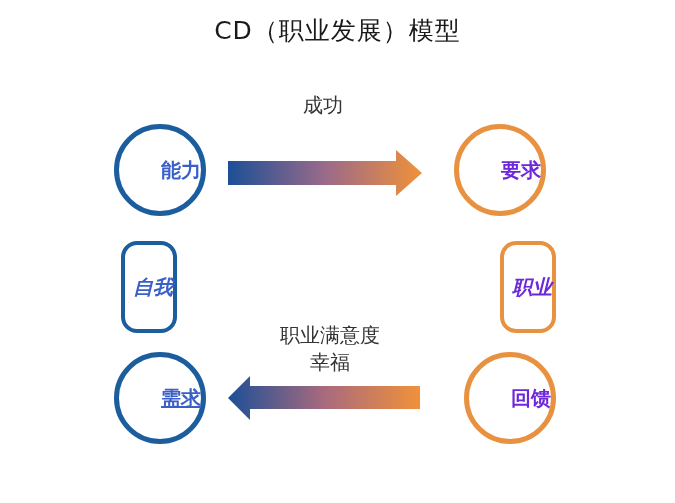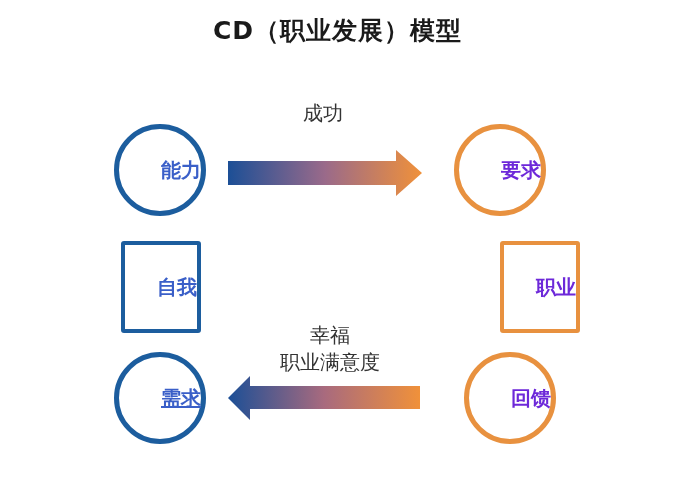--- a/index.html
+++ b/index.html
@@ -14,21 +14,21 @@
       overflow: hidden;
       font-family: "DejaVu Sans", "Liberation Sans", sans-serif;
     }
     .title {
       position: absolute;
       left: 0;
       top: 14px;
       width: 675px;
       text-align: center;
       font-size: 25px;
-      font-weight: bold;
+      font-weight: normal;
       color: #1a1a1a;
       letter-spacing: 1px;
     }
     .node {
       position: absolute;
       box-sizing: border-box;
       display: flex;
       align-items: center;
       justify-content: flex-end;
       font-size: 20px;
@@ -36,25 +36,26 @@
       background: #ffffff;
     }
     .circle {
       width: 92px;
       height: 92px;
       border-radius: 50%;
       border-width: 5px;
       border-style: solid;
     }
     .square {
-      width: 80px;
+      width: 56px;
       height: 92px;
-      border-radius: 3px;
+      border-radius: 16px;
       border-width: 4px;
       border-style: solid;
+      font-style: italic;
     }
     .blue { border-color: #1c5d9e; color: #3a5fc8; }
     .orange { border-color: #e8913f; color: #6d28d9; }
 
     .caption {
       position: absolute;
       width: 200px;
       text-align: center;
       font-size: 20px;
       color: #333333;
@@ -82,38 +83,38 @@
 <div class="node circle orange" style="left:454px; top:124px;">
   <span>要求</span>
 </div>
 <div class="node square orange" style="left:462px; top:241px;margin-left:38px;">
   <span>职业</span>
 </div>
 <div class="node circle orange" style="left:464px; top:352px;">
   <span>回馈</span>
 </div>
 
-<div class="caption" style="left:223px; top:92px;margin-top:8px;">
+<div class="caption" style="left:223px; top:92px;">
   <div>成功</div>
 </div>
 
 <svg class="arrow" style="left:228px; top:150px;" width="196" height="46" viewBox="0 0 196 46">
   <defs>
     <linearGradient id="gradRight" x1="0" y1="0" x2="1" y2="0">
       <stop offset="0" stop-color="#1c4f96"></stop>
       <stop offset="0.5" stop-color="#9a6a8a"></stop>
       <stop offset="1" stop-color="#f0913a"></stop>
     </linearGradient>
   </defs>
   <polygon points="0,11 168,11 168,0 194,23 168,46 168,35 0,35" fill="url(#gradRight)"></polygon>
 </svg>
 
 <div class="caption" style="left:230px; top:322px;">
+  <div>职业满意度</div>
   <div>幸福</div>
-  <div>职业满意度</div>
 </div>
 
 <svg class="arrow" style="left:228px; top:376px;" width="194" height="44" viewBox="0 0 194 44">
   <defs>
     <linearGradient id="gradLeft" x1="0" y1="0" x2="1" y2="0">
       <stop offset="0" stop-color="#1c4f96"></stop>
       <stop offset="0.5" stop-color="#a86a7e"></stop>
       <stop offset="1" stop-color="#f0913a"></stop>
     </linearGradient>
   </defs>

